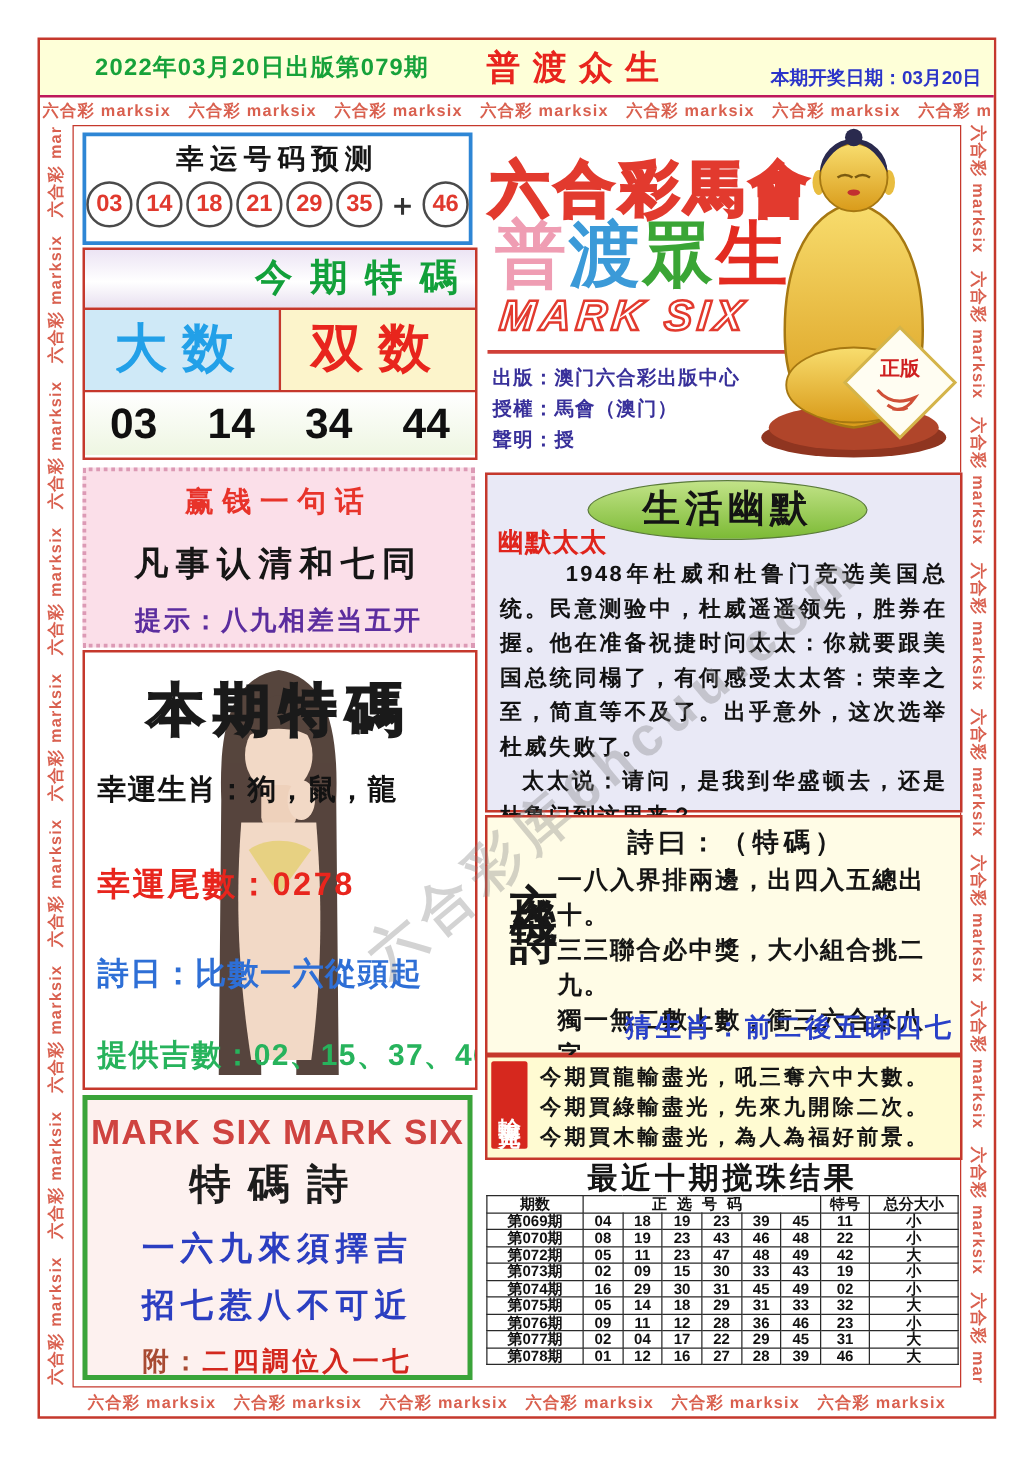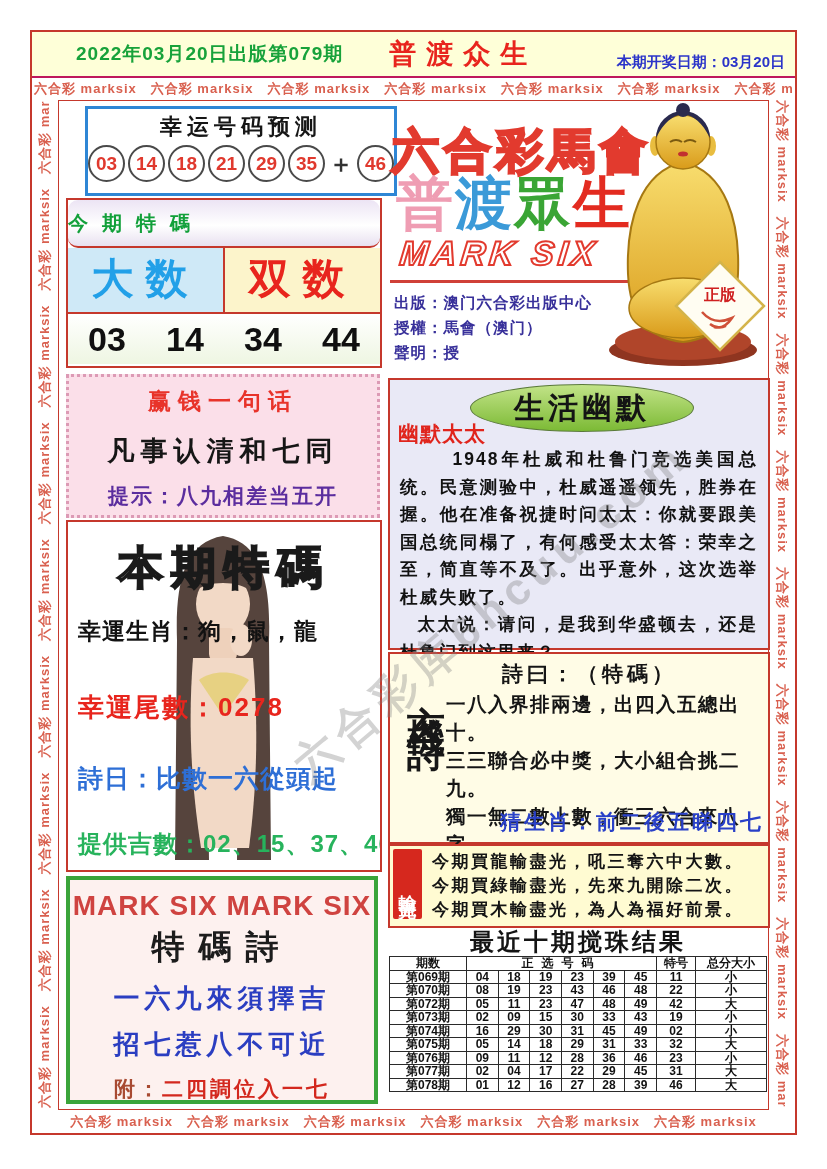--- a/index.html
+++ b/index.html
@@ -16,30 +16,30 @@
   .draw-date{margin-left:auto;margin-right:10px;font-size:15px;font-weight:bold;color:#2b34c9;align-self:flex-end;margin-bottom:4px;}
   .strip{color:#d9604f;font-size:13px;font-weight:bold;white-space:nowrap;overflow:hidden;}
   .strip-h{left:34px;width:759px;height:22px;line-height:22px;text-align:center;letter-spacing:1px;}
   .strip-v{width:24px;height:1008px;top:100px;writing-mode:vertical-rl;text-orientation:sideways;
            text-align:center;letter-spacing:1px;line-height:24px;}
   .strip-left{left:33px;transform:rotate(180deg);}
   .strip-right{left:770px;}
   .content-ring{left:58px;top:100px;width:709px;height:1008px;border:1px solid #c5382c;background:#fff;}
 
   
-  .lucky-box{left:66px;top:106px;width:306px;height:84px;border:3px solid #2e86d5;background:#fff;text-align:center;margin-left:19px;}
+  .lucky-box{left:66px;top:106px;width:306px;height:84px;border:3px solid #2e86d5;background:#fff;text-align:center;}
   .lucky-title{margin-top:3px;font-size:22px;font-weight:bold;letter-spacing:5px;color:#161616;}
   .lucky-row{margin-top:3px;display:flex;justify-content:center;align-items:center;gap:3px;}
   .circle{width:33px;height:33px;border:2px solid #4a4a4a;border-radius:50%;color:#e0392e;
           font-size:19px;font-weight:bold;display:flex;align-items:center;justify-content:center;background:#fff;}
   .plus{font-size:24px;color:#333;font-weight:bold;margin:0 1px;}
 
   .sc-box{left:66px;top:198px;width:312px;height:166px;border:2px solid #c5382c;background:#fff;}
-  .sc-title{height:46px;line-height:46px;text-align:left;font-size:20px;font-weight:bold;color:#12a03a;
-            letter-spacing:14px;background:linear-gradient(180deg,#ece4f4,#ffffff 55%,#e8e0f0);border-bottom:2px solid #c5382c;border-radius:10px;}
+  .sc-title{height:46px;line-height:46px;text-align:right;font-size:30px;font-weight:bold;color:#12a03a;
+            letter-spacing:14px;background:linear-gradient(180deg,#ece4f4,#ffffff 55%,#e8e0f0);border-bottom:2px solid #c5382c;}
   .sc-labels{display:flex;height:64px;border-bottom:2px solid #c5382c;}
   .sc-big{flex:1;background:#cfe9f7;color:#22a0e8;font-size:42px;font-weight:bold;text-align:center;line-height:62px;
           letter-spacing:12px;border-right:2px solid #c5382c;}
   .sc-double{flex:1;background:#fcf4cb;color:#e8251d;font-size:42px;font-weight:bold;text-align:center;line-height:62px;letter-spacing:12px;}
   .sc-numbers{height:50px;display:flex;justify-content:space-around;align-items:center;
               font-size:34px;font-weight:bold;color:#101010;background:linear-gradient(180deg,#ffffff,#eef6e2);}
 
   .win-box{left:66px;top:374px;width:308px;height:138px;background:#fbdfe9;border:3px dotted #dc9ab5;text-align:center;}
   .win-title{margin-top:9px;font-size:23px;font-weight:bold;color:#e8332a;letter-spacing:7px;}
   .win-phrase{margin-top:16px;font-size:27px;font-weight:bold;color:#161616;letter-spacing:6px;}

